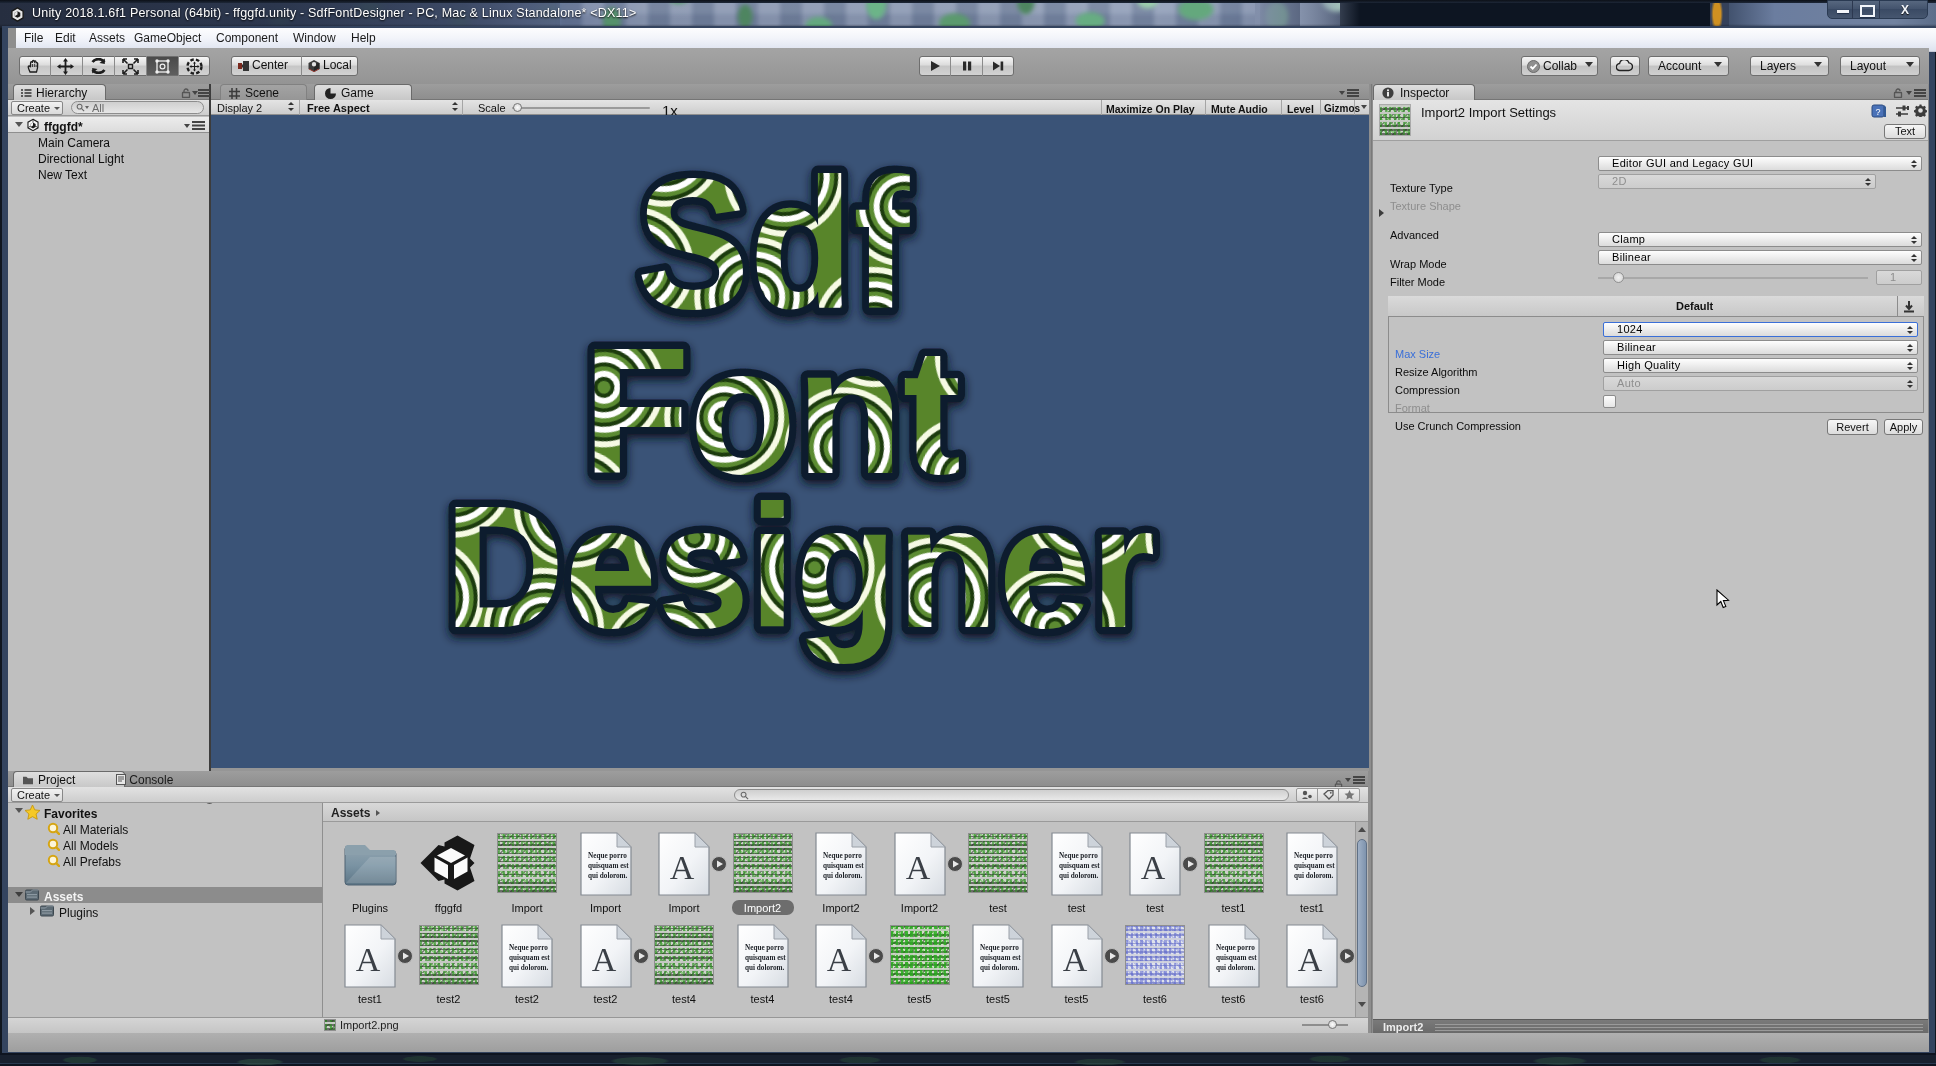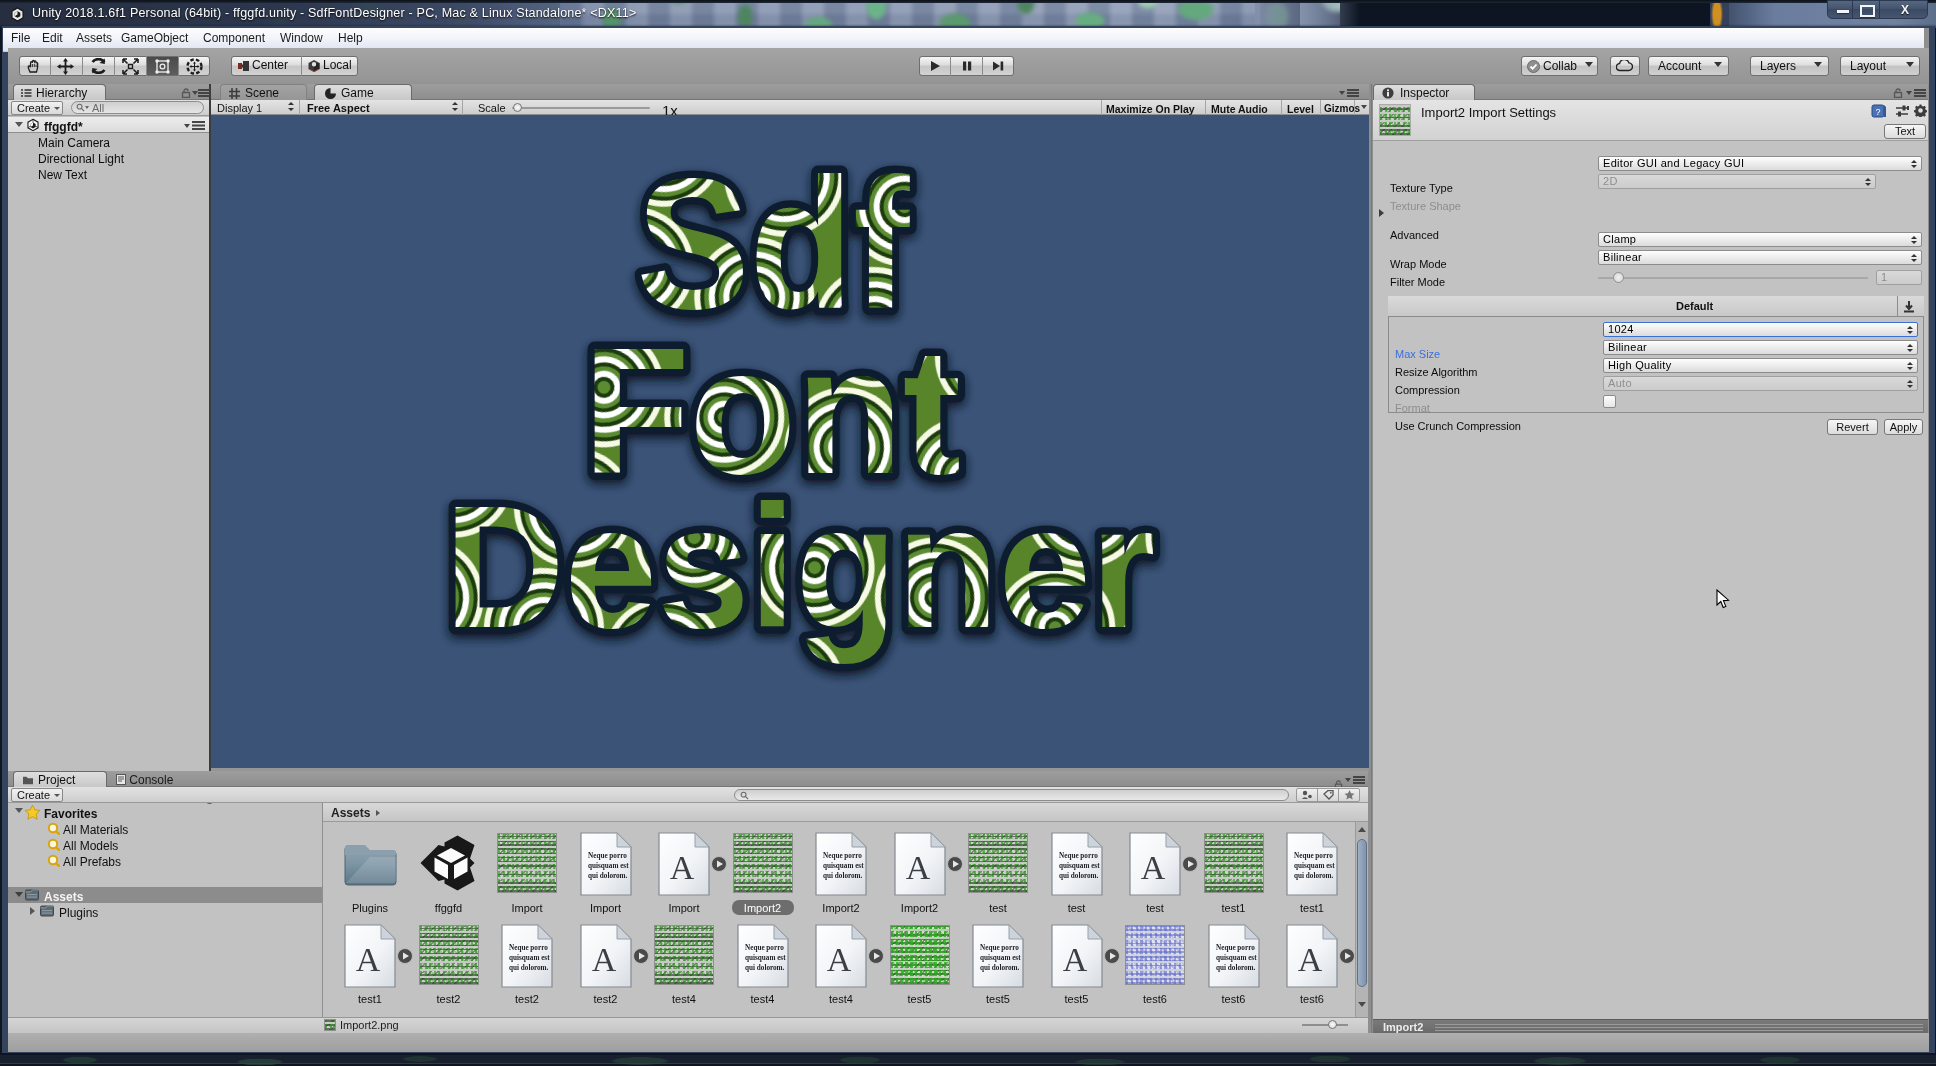--- a/index.html
+++ b/index.html
@@ -5,21 +5,21 @@
   html,body{margin:0;padding:0;width:1936px;height:1066px;overflow:hidden;}
   body{font-family:"Liberation Sans",sans-serif;position:relative;background:#10161f;}
   .abs{position:absolute;}
   
   #titlebar{left:0;top:0;width:1936px;height:28px;background:linear-gradient(90deg,#2e3a4e 0px,#33405a 560px,#7d8da5 600px);}
   
   .ubtn{position:absolute;background:linear-gradient(#f4f4f4,#dedede 45%,#c3c3c3 50%,#cfcfcf);border:1px solid #6e6e6e;border-radius:3px;box-sizing:border-box;color:#111;font-size:12px;text-align:center;}
   .tab{position:absolute;height:17px;border:1px solid #6a6a6a;border-bottom:none;border-radius:4px 4px 0 0;box-sizing:border-box;font-size:12px;color:#111;}
   .tab.on{background:linear-gradient(#dedede,#c6c6c6);}
   .tab.off{background:linear-gradient(#a3a3a3,#959595);border-color:#818181;}
-  .dd{position:absolute;height:15px;background:linear-gradient(#fefefe,#e9e9e9 60%,#dcdcdc);border:1px solid #8c8c8c;border-radius:2px;box-sizing:border-box;font-size:11px;color:#000;padding-left:4px;line-height:13px;letter-spacing:.3px;}
+  .dd{position:absolute;height:15px;background:linear-gradient(#fefefe,#e9e9e9 60%,#dcdcdc);border:1px solid #8c8c8c;border-radius:2px;box-sizing:border-box;font-size:11px;color:#000;padding-left:13px;line-height:13px;letter-spacing:.3px;}
   .dd .ar{position:absolute;right:4px;top:3px;width:7px;height:8px;}
   .ar:before{content:"";position:absolute;left:1px;top:0;border-left:3px solid transparent;border-right:3px solid transparent;border-bottom:3px solid #333;}
   .ar:after{content:"";position:absolute;left:1px;bottom:0;border-left:3px solid transparent;border-right:3px solid transparent;border-top:3px solid #333;}
   .dis{color:#8e8e8e !important;}
   .dis.dd{background:linear-gradient(#d9d9d9,#cccccc);border-color:#a0a0a0;}
   .lbl{position:absolute;font-size:11px;color:#0c0c0c;margin-top:24px;}
 </style>
 </head>
 <body>
 
@@ -71,21 +71,21 @@
   <div class="abs" style="left:1837px;top:10px;width:12px;height:3px;background:#f2f5fa;box-shadow:0 1px 1px #22304a;"></div>
   <div class="abs" style="left:1860px;top:5px;width:11px;height:8px;border:2px solid #f2f5fa;box-shadow:0 1px 1px #22304a;"></div>
   <div class="abs" style="left:1896px;top:3px;width:18px;height:13px;color:#f4f7fc;font-weight:bold;font-size:12px;text-align:center;text-shadow:0 1px 1px #111;">X</div>
 </div>
 
 <div class="abs" style="left:2px;top:26px;width:1933px;height:1027px;background:#34445f;"></div>
 <div class="abs" style="left:8px;top:28px;width:1921px;height:1024px;background:#8e8e8e;"></div>
 <div class="abs" style="left:209px;top:84px;width:2px;height:687px;background:#3c3c3c;"></div>
 <div class="abs" style="left:1371px;top:84px;width:1px;height:949px;background:#7a7a7a;"></div>
 
-<div class="abs" id="menubar" style="left:3px;top:28px;width:1921px;height:24px;background:linear-gradient(#fdfdfe,#f2f4fa 45%,#dde2ef);border-bottom:1px solid #c6cad6;box-sizing:border-box;font-size:12px;color:#1a1a1a;">
+<div class="abs" id="menubar" style="left:16px;top:28px;width:1921px;height:24px;background:linear-gradient(#fdfdfe,#f2f4fa 45%,#dde2ef);border-bottom:1px solid #c6cad6;box-sizing:border-box;font-size:12px;color:#1a1a1a;">
   <span class="abs" style="left:8px;top:3px;">File</span>
   <span class="abs" style="left:39px;top:3px;">Edit</span>
   <span class="abs" style="left:73px;top:3px;">Assets</span>
   <span class="abs" style="left:118px;top:3px;">GameObject</span>
   <span class="abs" style="left:200px;top:3px;">Component</span>
   <span class="abs" style="left:277px;top:3px;">Window</span>
   <span class="abs" style="left:335px;top:3px;">Help</span>
 </div>
 <div class="abs" id="toolbar" style="left:8px;top:48px;width:1921px;height:36px;background:linear-gradient(#a4a4a4,#949494);">
 
@@ -235,21 +235,21 @@
   <div class="tab on" style="left:103px;top:0px;width:98px;">
     <svg class="abs" style="left:10px;top:3px" width="11" height="11" viewBox="0 0 11 11">
         <path d="M5.5 0 a5.5 5.5 0 1 0 5.5 5.5 L5.5 5.5 Z" fill="#222"></path>
       </svg>
     <span style="margin-left:26px;line-height:16px;">Game</span>
   </div>
   <div class="abs" style="left:1128px;top:7px;width:0;height:0;border-left:3px solid transparent;border-right:3px solid transparent;border-top:4px solid #444;"></div>
   <div class="abs" style="left:1136px;top:5px;width:12px;height:2px;background:#444;box-shadow:0 3px 0 #444,0 6px 0 #444;"></div>
 
   <div class="abs" style="left:0;top:16px;width:1158px;height:15px;background:linear-gradient(#e4e4e4,#cdcdcd);border-bottom:1px solid #8f8f8f;box-sizing:border-box;"></div>
-  <div class="abs" style="left:6px;top:18px;font-size:11px;color:#111;">Display 1</div>
+  <div class="abs" style="left:6px;top:18px;font-size:11px;color:#111;">Display 2</div>
   <div class="abs" style="left:76px;top:18px;width:7px;height:9px">
       <span class="ar" style="position:absolute;left:0;top:0;width:7px;height:9px;"></span>
     </div>
   <div class="abs" style="left:88px;top:16px;width:1px;height:15px;background:#a5a5a5;"></div>
   <div class="abs" style="left:96px;top:18px;font-size:11px;color:#111;font-weight:bold;">Free Aspect</div>
   <div class="abs" style="left:240px;top:18px;width:7px;height:9px">
       <span class="ar" style="position:absolute;left:0;top:0;width:7px;height:9px;"></span>
     </div>
   <div class="abs" style="left:251px;top:16px;width:1px;height:15px;background:#a5a5a5;"></div>
   <div class="abs" style="left:267px;top:18px;font-size:11px;color:#111;">Scale</div>
@@ -459,21 +459,21 @@
   .texb{background:
      repeating-linear-gradient(0deg, transparent 0 5.6px, rgba(212,214,222,.9) 5.6px 7.6px),
      repeating-linear-gradient(90deg, rgba(95,105,205,.55) 0 2.2px, transparent 2.2px 4.8px),
      repeating-linear-gradient(0deg, rgba(70,80,180,.45) 0 1.8px, transparent 1.8px 4.4px),
      repeating-linear-gradient(47deg, rgba(120,130,220,.4) 0 2px, transparent 2px 5px),
      #dfe2ec;}
   .glabel{position:absolute;width:78px;text-align:center;font-size:11px;color:#111;}
 </style>
 <div class="abs" id="proj" style="left:8px;top:771px;width:1360px;height:262px;background:#c2c2c2;overflow:hidden;">
   <div class="abs" style="left:0;top:0;width:1360px;height:16px;background:linear-gradient(#9d9d9d,#8e8e8e);border-bottom:1px solid #757575;box-sizing:border-box;"></div>
-  <div class="tab on" style="left:5px;top:0px;width:94px;">
+  <div class="tab on" style="left:5px;top:0px;width:112px;">
     <svg class="abs" style="left:8px;top:3px" width="12" height="10" viewBox="0 0 14 12">
         <path d="M1 2 h4 l2 2 h6 v7 H1 Z" fill="#555"></path>
       </svg>
     <span style="margin-left:24px;line-height:16px;">Project</span>
   </div>
   <div class="abs" style="left:108px;top:2px;font-size:12px;color:#1a1a1a;">
     <svg style="vertical-align:-1px" width="10" height="11" viewBox="0 0 10 11">
         <rect x="0.5" y="0.5" width="9" height="10" fill="#e8e8e8" stroke="#555"></rect>
         <path d="M2 3 h6 M2 5 h6 M2 7 h4" stroke="#555" stroke-width="1"></path>
       </svg>

